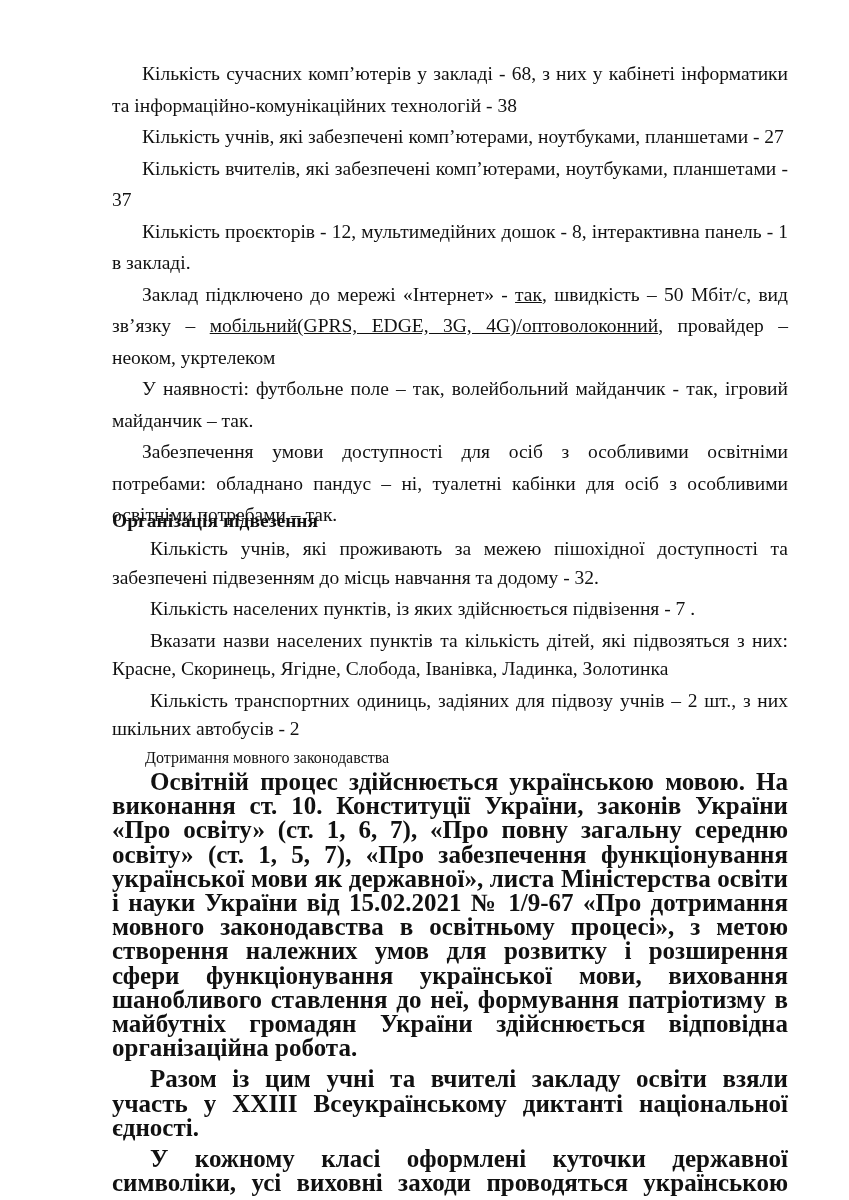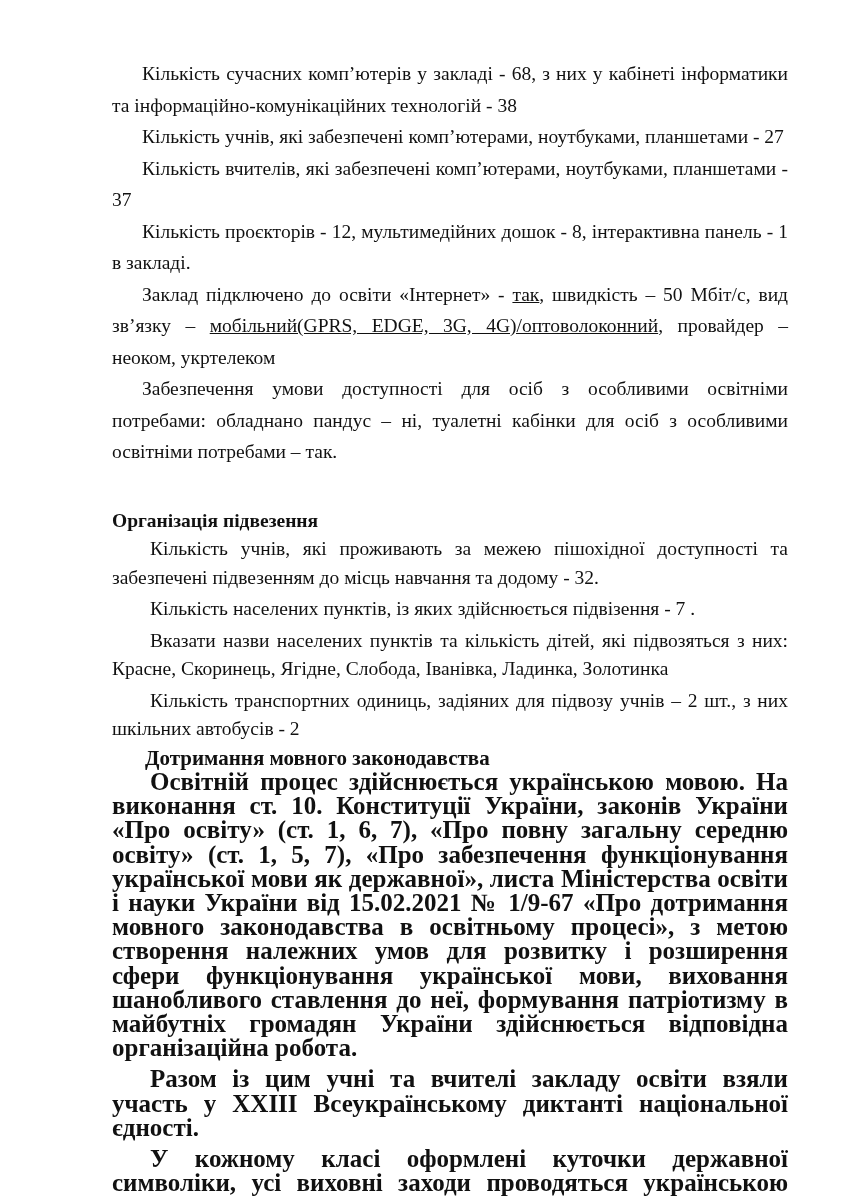--- a/index.html
+++ b/index.html
@@ -3,36 +3,37 @@
 <meta charset="utf-8">
 <style>
   html, body { margin: 0; padding: 0; background: #ffffff; }
   body { width: 849px; height: 1200px; position: relative; overflow: hidden; }
   .page { position: absolute; left: 0; top: 0; width: 849px; height: 1200px; background: #fff; color: #111; font-family: "Liberation Serif", serif; }
   .sec1 { position: absolute; left: 112px; top: 58px; width: 676px; font-size: 19.5px; line-height: 31.5px; }
   .sec1 p { margin: 0; text-indent: 30px; text-align: justify; }
   .sec2-title { position: absolute; left: 112px; top: 507px; width: 676px; text-align: left; font-weight: bold; font-size: 19.5px; line-height: 28px; margin: 0; }
   .sec2 { position: absolute; left: 112px; top: 535px; width: 676px; font-size: 19.5px; line-height: 28.5px; }
   .sec2 p { margin: 0 0 3px 0; text-indent: 38px; text-align: justify; }
-  .sec3-title { position: absolute; left: 145px; top: 746px; font-weight: bold; font-size: 21px; line-height: 24px; margin: 0; }
+  .sec3-title { position: absolute; left: 145px; top: 746px; font-weight: normal; font-size: 16px; line-height: 24px; margin: 0; }
   .sec3 { position: absolute; left: 112px; top: 770px; width: 676px; font-size: 25px; line-height: 24.2px; font-weight: bold; }
   .sec3 p { margin: 0 0 7px 0; text-indent: 38px; text-align: justify; }
   .u { text-decoration: underline; }
 </style>
 </head>
 <body>
 
 <div class="page">
 
   <div class="sec1">
     <p>Кількість сучасних комп’ютерів у закладі - 68, з них у кабінеті інформатики та інформаційно-комунікаційних технологій - 38</p>
     <p>Кількість учнів, які забезпечені комп’ютерами, ноутбуками, планшетами - 27</p>
     <p>Кількість вчителів, які забезпечені комп’ютерами, ноутбуками, планшетами - 37</p>
     <p>Кількість проєкторів - 12, мультимедійних дошок - 8, інтерактивна панель - 1 в закладі.</p>
-    <p><span>Заклад підключено до освіти «Інтернет» - </span><span class="u">так</span><span>, швидкість – 50 Мбіт/с, вид зв’язку – </span><span class="u">мобільний(GPRS, EDGE, 3G, 4G)/оптоволоконний</span><span>, провайдер – неоком, укртелеком</span></p>
+    <p><span>Заклад підключено до мережі «Інтернет» - </span><span class="u">так</span><span>, швидкість – 50 Мбіт/с, вид зв’язку – </span><span class="u">мобільний(GPRS, EDGE, 3G, 4G)/оптоволоконний</span><span>, провайдер – неоком, укртелеком</span></p>
+    <p>У наявності: футбольне поле – так, волейбольний майданчик - так, ігровий майданчик – так.</p>
     <p>Забезпечення умови доступності для осіб з особливими освітніми потребами: обладнано пандус – ні, туалетні кабінки для осіб з особливими освітніми потребами – так.</p>
   </div>
 
   <h2 class="sec2-title">Організація підвезення</h2>
   <div class="sec2">
     <p>Кількість учнів, які проживають за межею пішохідної доступності та забезпечені підвезенням до місць навчання та додому - 32.</p>
     <p>Кількість населених пунктів, із яких здійснюється підвізення - 7 .</p>
     <p>Вказати назви населених пунктів та кількість дітей, які підвозяться з них: Красне, Скоринець, Ягідне, Слобода, Іванівка, Ладинка,  Золотинка</p>
     <p>Кількість транспортних одиниць, задіяних для підвозу учнів – 2 шт., з них шкільних автобусів -  2</p>
   </div>

